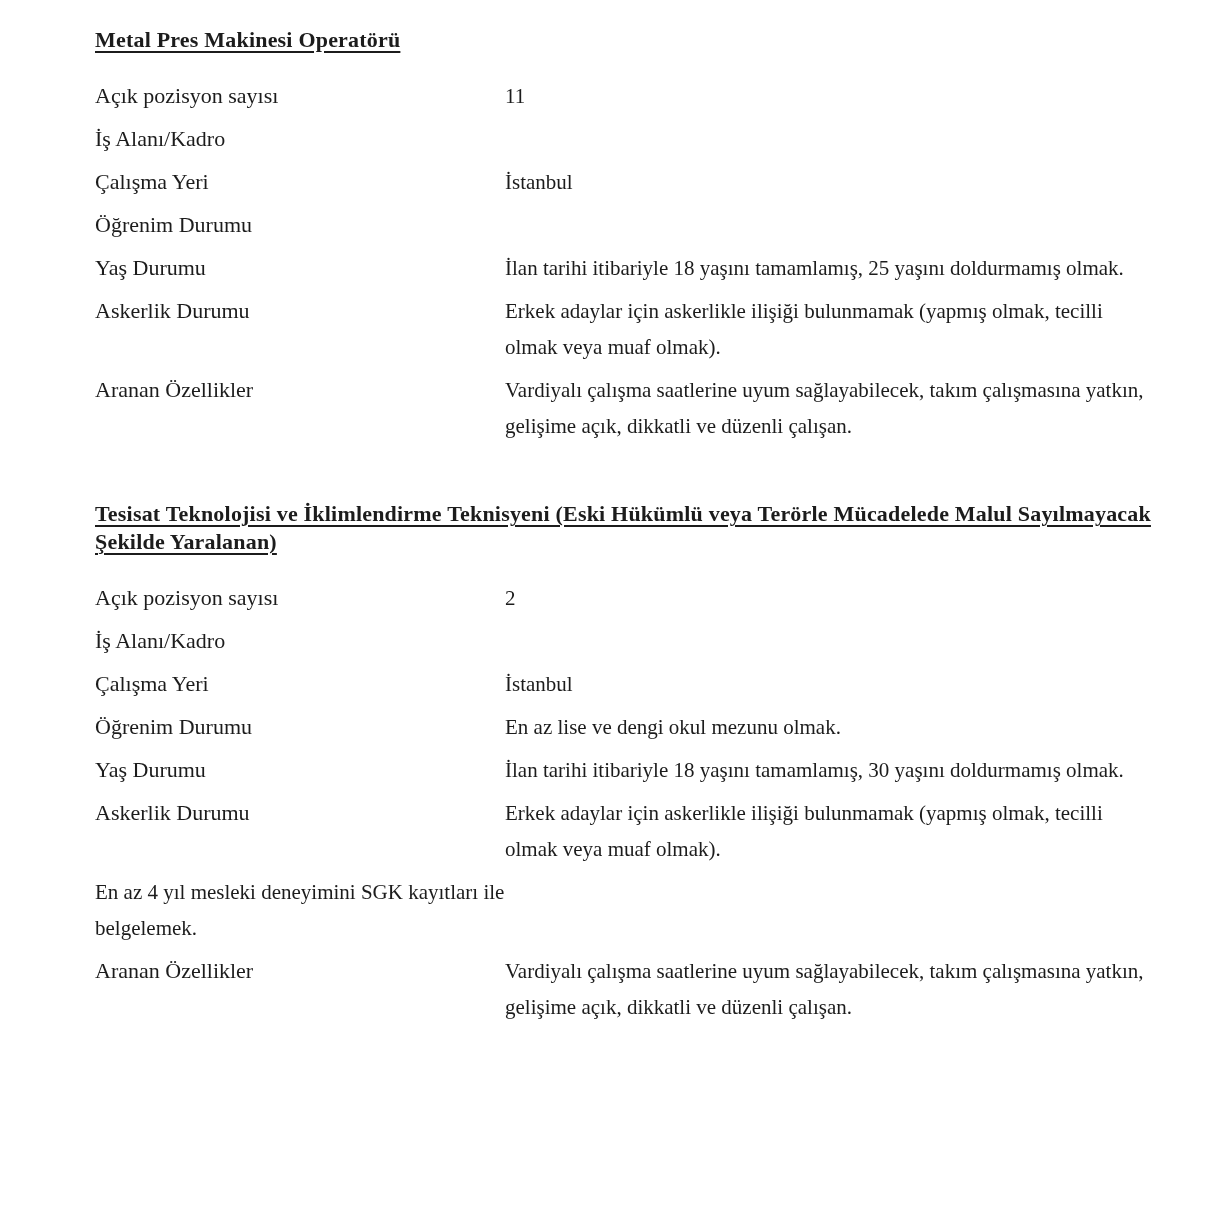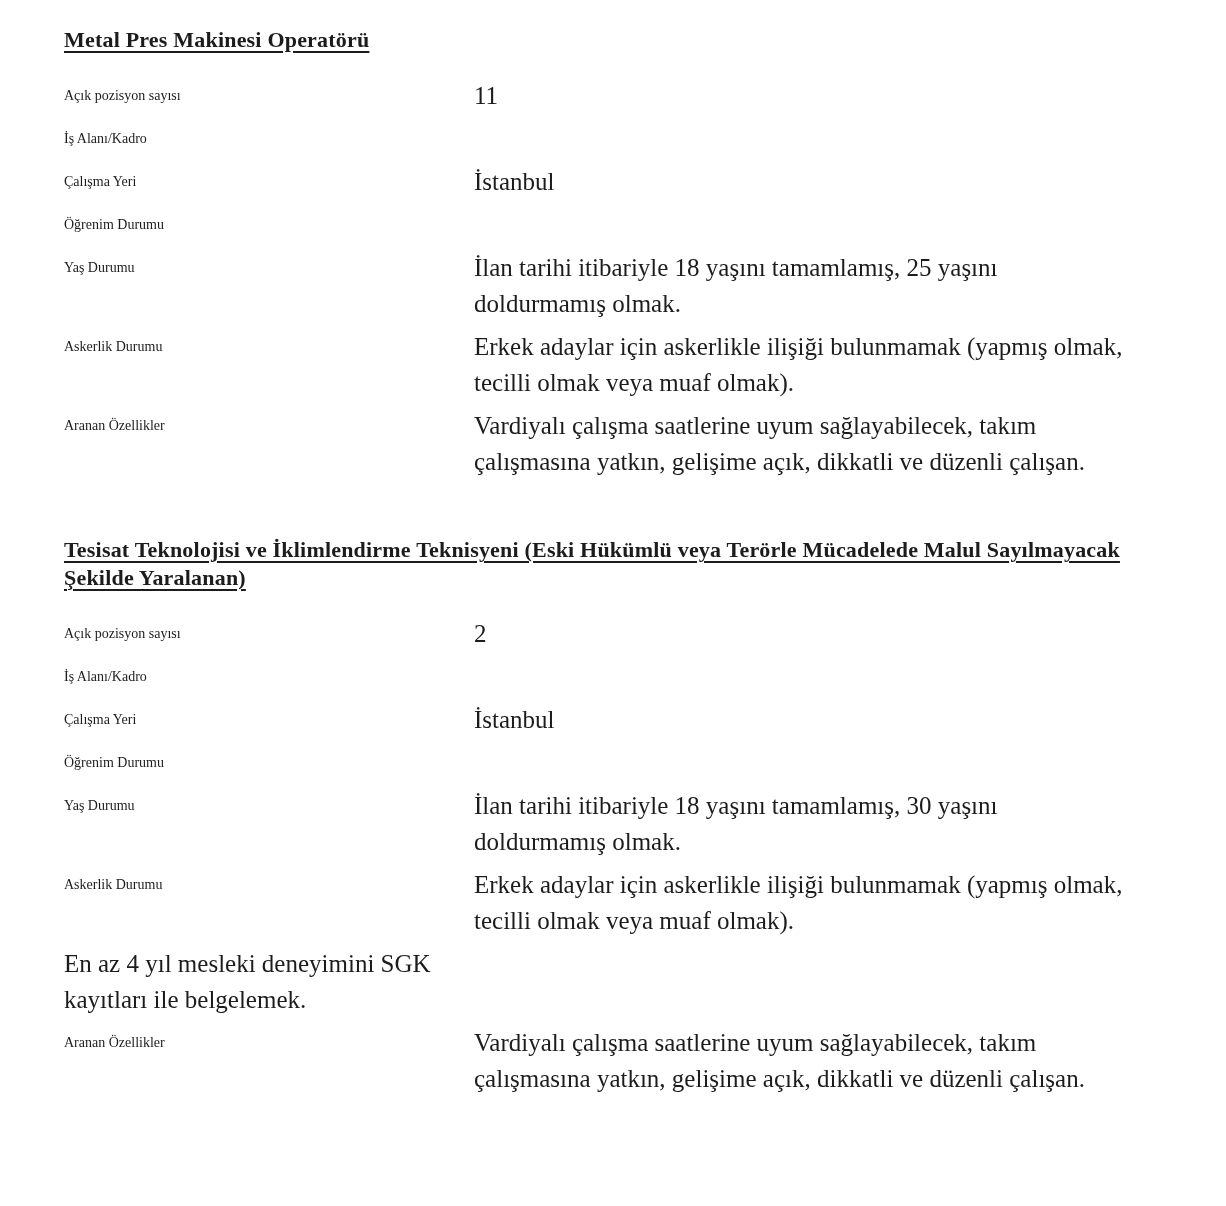--- a/index.html
+++ b/index.html
@@ -11,21 +11,21 @@
     width: 1226px;
     min-height: 1206px;
     font-family: "Liberation Serif", "DejaVu Serif", serif;
     color: #1c1c1c;
     -webkit-font-smoothing: antialiased;
   }
   .page {
     box-sizing: border-box;
     width: 1226px;
     min-height: 1206px;
-    padding: 26px 58px 30px 64px;
+    padding: 26px 58px 30px 95px;
     background: #ffffff;
   }
   .section {
     margin: 0;
   }
   .section + .section {
     margin-top: 56px;
   }
   .section-title {
     margin: 0 0 24px 0;
@@ -38,26 +38,26 @@
     max-width: 1075px;
     letter-spacing: 0.2px;
   }
   .spec-row {
     display: grid;
     grid-template-columns: 410px 1fr;
     align-items: start;
     margin-bottom: 7px;
   }
   .spec-label {
-    font-size: 14px;
+    font-size: 22px;
     line-height: 36px;
     white-space: nowrap;
   }
   .spec-value {
-    font-size: 25px;
+    font-size: 21px;
     line-height: 36px;
     max-width: 652px;
   }
 </style>
 </head>
 <body>
 
 <div class="page">
 
   <section class="section">
@@ -100,20 +100,21 @@
     </div>
     <div class="spec-row">
       <div class="spec-label">İş Alanı/Kadro</div>
     </div>
     <div class="spec-row">
       <div class="spec-label">Çalışma Yeri</div>
       <div class="spec-value">İstanbul</div>
     </div>
     <div class="spec-row">
       <div class="spec-label">Öğrenim Durumu</div>
+      <div class="spec-value">En az lise ve dengi okul mezunu olmak.</div>
     </div>
     <div class="spec-row">
       <div class="spec-label">Yaş Durumu</div>
       <div class="spec-value">İlan tarihi itibariyle 18 yaşını tamamlamış, 30 yaşını doldurmamış olmak.</div>
     </div>
     <div class="spec-row">
       <div class="spec-label">Askerlik Durumu</div>
       <div class="spec-value">Erkek adaylar için askerlikle ilişiği bulunmamak (yapmış olmak, tecilli olmak veya muaf olmak).</div>
     </div>
     <div class="spec-row">

